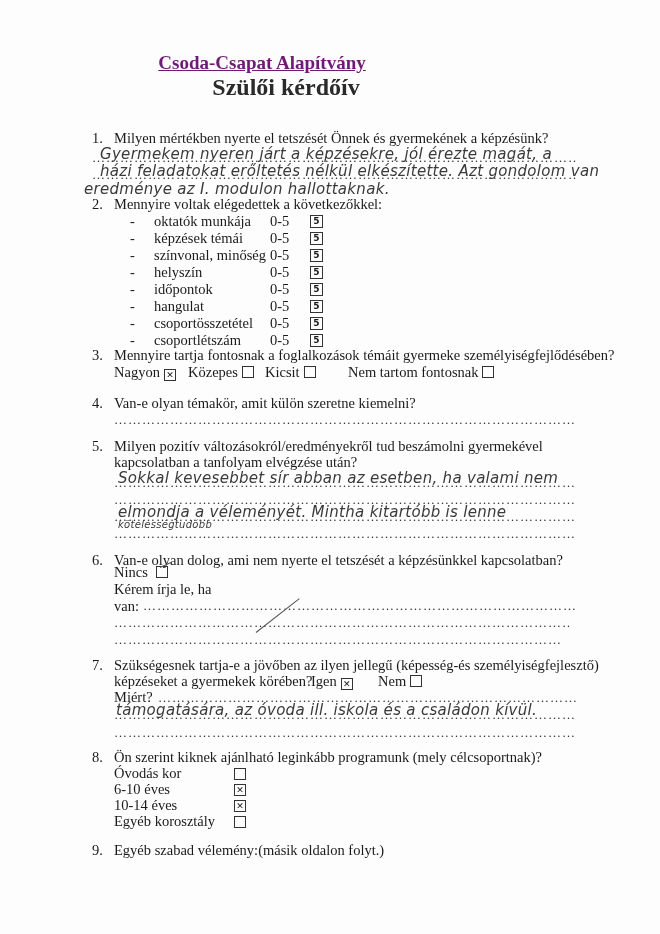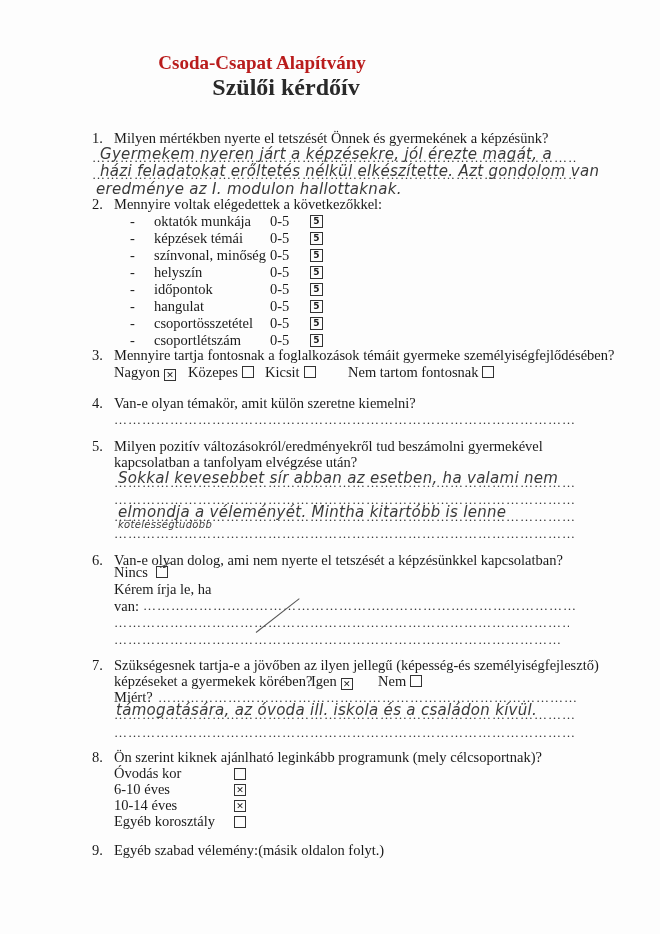--- a/index.html
+++ b/index.html
@@ -1,18 +1,18 @@
 <!DOCTYPE html>
 <html><head>
 <meta charset="utf-8">
 <style>
   html, body { margin:0; padding:0; background:#ffffff; }
   body { width:660px; height:934px; position:relative; overflow:hidden; font-family:"Liberation Serif", serif; color:#1a1a1a; }
   .page { position:absolute; left:0; top:0; width:660px; height:934px; background:#fdfdfd; }
-  .title1 { position:absolute; left:0; width:524px; top:52px; text-align:center; font-weight:bold; font-size:19px; color:#b91c1c; }
+  .title1 { position:absolute; left:0; width:524px; top:52px; text-align:center; font-weight:bold; font-size:19px; color:#701a75;text-decoration:underline; }
   .title2 { position:absolute; left:0; width:572px; top:74px; text-align:center; font-weight:bold; font-size:24px; color:#2a2a2a; }
   .q { position:absolute; left:92px; font-size:14.5px; line-height:17px; white-space:nowrap; }
   .q .num { display:inline-block; width:22px; }
   .indent { position:absolute; left:114px; font-size:14.5px; line-height:17px; white-space:nowrap; }
   .dots { position:absolute; left:114px; height:17px; overflow:hidden; white-space:nowrap; font-size:13px; letter-spacing:1px; color:#333; }
   .hand { position:absolute; font-family:"DejaVu Sans", sans-serif; font-style:italic; font-size:15px; color:#3a3a3a; white-space:nowrap; letter-spacing:0.3px; }
   .rating-row { position:absolute; left:130px; font-size:14.5px; line-height:17px; white-space:nowrap; }
   .rating-row .dash { position:absolute; left:0; }
   .rating-row .lbl { position:absolute; left:24px; }
   .rating-row .range { position:absolute; left:140px; }
@@ -33,21 +33,21 @@
   <div class="title1">Csoda-Csapat Alapítvány</div>
   <div class="title2">Szülői kérdőív</div>
 
   <div class="q" style="top:130px;">
     <span class="num">1.</span><span>Milyen mértékben nyerte el tetszését Önnek és gyermekének a képzésünk?</span>
   </div>
   <div class="dots" style="top:150px; left:92px; width:485px;">……………………………………………………………………………………………………</div>
   <div class="hand" style="top:145px; left:100px;">Gyermekem nyeren járt a képzésekre, jól érezte magát, a</div>
   <div class="dots" style="top:167px; left:92px; width:485px;">……………………………………………………………………………………………………</div>
   <div class="hand" style="top:162px; left:100px;">házi feladatokat erőltetés nélkül elkészítette. Azt gondolom van</div>
-  <div class="hand" style="top:180px; left:96px;text-align:right;">eredménye az I. modulon hallottaknak.</div>
+  <div class="hand" style="top:180px; left:84px;text-align:right;">eredménye az I. modulon hallottaknak.</div>
 
   <div class="q" style="top:196px;">
     <span class="num">2.</span><span>Mennyire voltak elégedettek a következőkkel:</span>
   </div>
   <div class="rating-row" style="top:213px;">
     <span class="dash">-</span>
     <span class="lbl">oktatók munkája</span>
     <span class="range">0-5</span>
     <span class="box">5</span>
   </div>

